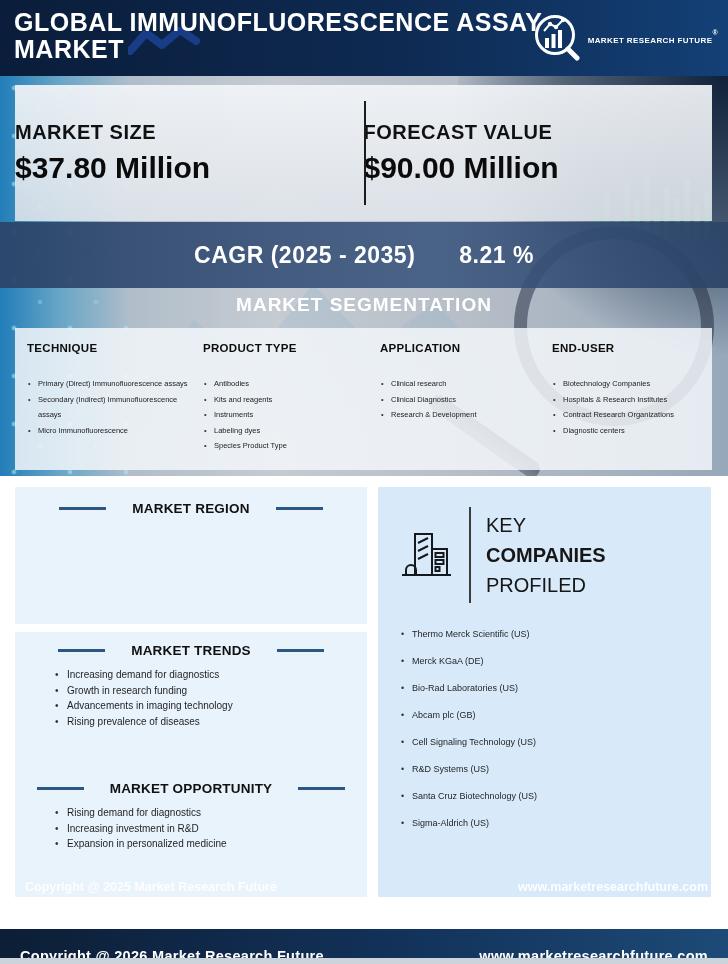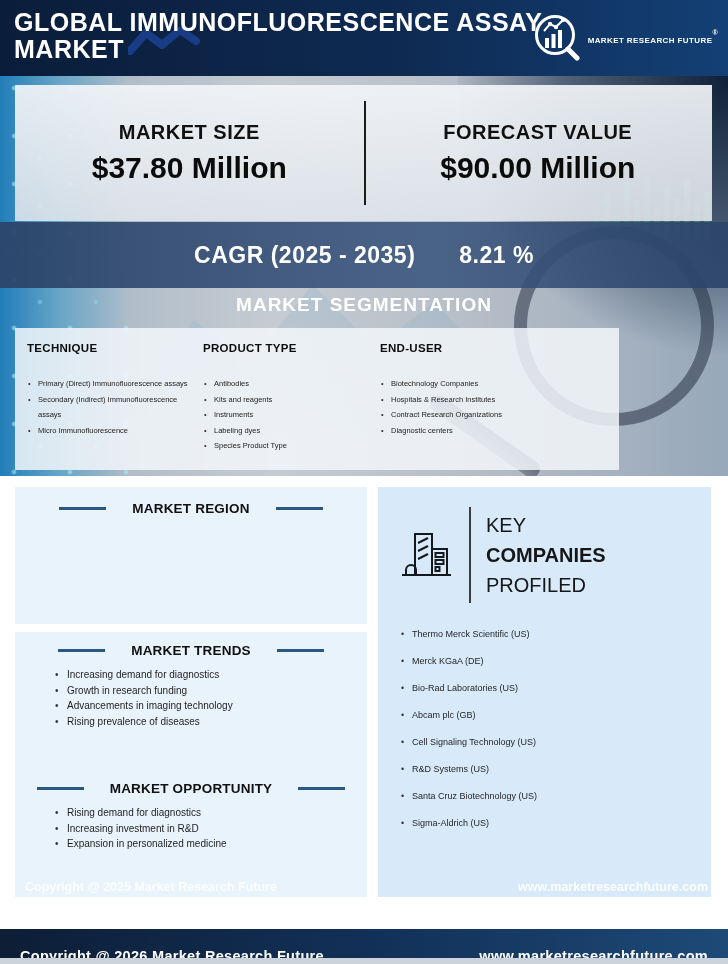--- a/index.html
+++ b/index.html
@@ -39,34 +39,34 @@
   .deco-handle{position:absolute;right:178px;top:352px;width:130px;height:17px;z-index:0;
     background:linear-gradient(180deg,rgba(28,38,58,0.55),rgba(28,38,58,0.35));transform:rotate(35deg);border-radius:8px;}
   .deco-bars{position:absolute;right:18px;top:96px;height:66px;display:flex;align-items:flex-end;gap:4px;z-index:0;}
   .deco-bars span{display:block;width:6px;background:rgba(60,170,140,0.4);}
   .deco-area{position:absolute;left:140px;top:190px;width:360px;height:180px;z-index:0;opacity:0.25;
     background:linear-gradient(180deg,rgba(90,160,200,0.7),rgba(90,160,200,0));
     clip-path:polygon(0 70%,15% 30%,30% 55%,48% 10%,65% 45%,82% 20%,100% 60%,100% 100%,0 100%);}
 
   .stats-panel{position:absolute;left:15px;top:9px;width:697px;height:136px;z-index:2;display:flex;
     background:linear-gradient(180deg,rgba(241,244,247,0.93),rgba(224,229,235,0.88));}
-  .stats-half{flex:1;display:flex;flex-direction:column;align-items:center;justify-content:center;gap:7px;}
+  .stats-half{flex:1;display:flex;flex-direction:column;justify-content:center;gap:7px;}
   .stats-label{font-size:20px;font-weight:bold;color:#111;letter-spacing:0.5px;}
   .stats-value{font-size:30px;font-weight:bold;color:#0b0b0b;}
   .stats-divider{position:absolute;left:50%;top:16px;width:2px;height:104px;background:#1c1c1c;}
 
   .cagr-band{position:absolute;left:0;top:146px;width:728px;height:66px;z-index:2;
     display:flex;align-items:center;justify-content:center;gap:44px;
     background:linear-gradient(90deg,rgba(44,68,104,0.94),rgba(58,86,126,0.88) 60%,rgba(44,68,104,0.92));}
   .cagr-label,.cagr-value{color:#fff;font-weight:bold;font-size:23px;letter-spacing:0.5px;}
 
   .seg-title{position:absolute;left:0;top:218px;width:728px;text-align:center;z-index:2;
     color:#fff;font-weight:bold;font-size:19px;letter-spacing:1px;}
 
-  .seg-panel{position:absolute;left:15px;top:252px;width:604px;height:142px;z-index:2;
+  .seg-panel{position:absolute;left:15px;top:252px;width:697px;height:142px;z-index:2;
     background:rgba(243,247,250,0.85);display:grid;grid-template-columns:176px 177px 172px 1fr;
     padding:14px 6px 0 12px;}
   .seg-col{padding-right:14px;}
   .seg-heading{font-size:11.5px;font-weight:bold;color:#0d0d0d;letter-spacing:0.3px;margin-bottom:22px;}
   .seg-list .seg-item{font-size:7.5px;line-height:15.5px;color:#222;position:relative;padding-left:11px;}
   .seg-list .seg-item::before{content:"•";position:absolute;left:1px;top:0;color:#333;}
 
   
   .main{position:absolute;left:0;top:476px;width:728px;height:429px;background:#fff;}
   .region-box{position:absolute;left:15px;top:11px;width:352px;height:137px;
@@ -186,20 +186,28 @@
           </div>
       </div>
       <div class="seg-col">
         <div class="seg-heading">PRODUCT TYPE</div>
         <div class="seg-list">
             <div class="seg-item">Antibodies</div>
             <div class="seg-item">Kits and reagents</div>
             <div class="seg-item">Instruments</div>
             <div class="seg-item">Labeling dyes</div>
             <div class="seg-item">Species Product Type</div>
+          </div>
+      </div>
+      <div class="seg-col">
+        <div class="seg-heading">APPLICATION</div>
+        <div class="seg-list">
+            <div class="seg-item">Clinical research</div>
+            <div class="seg-item">Clinical Diagnostics</div>
+            <div class="seg-item">Research &amp; Development</div>
           </div>
       </div>
       <div class="seg-col">
         <div class="seg-heading">END-USER</div>
         <div class="seg-list">
             <div class="seg-item">Biotechnology Companies</div>
             <div class="seg-item">Hospitals &amp; Research Institutes</div>
             <div class="seg-item">Contract Research Organizations</div>
             <div class="seg-item">Diagnostic centers</div>
           </div>

